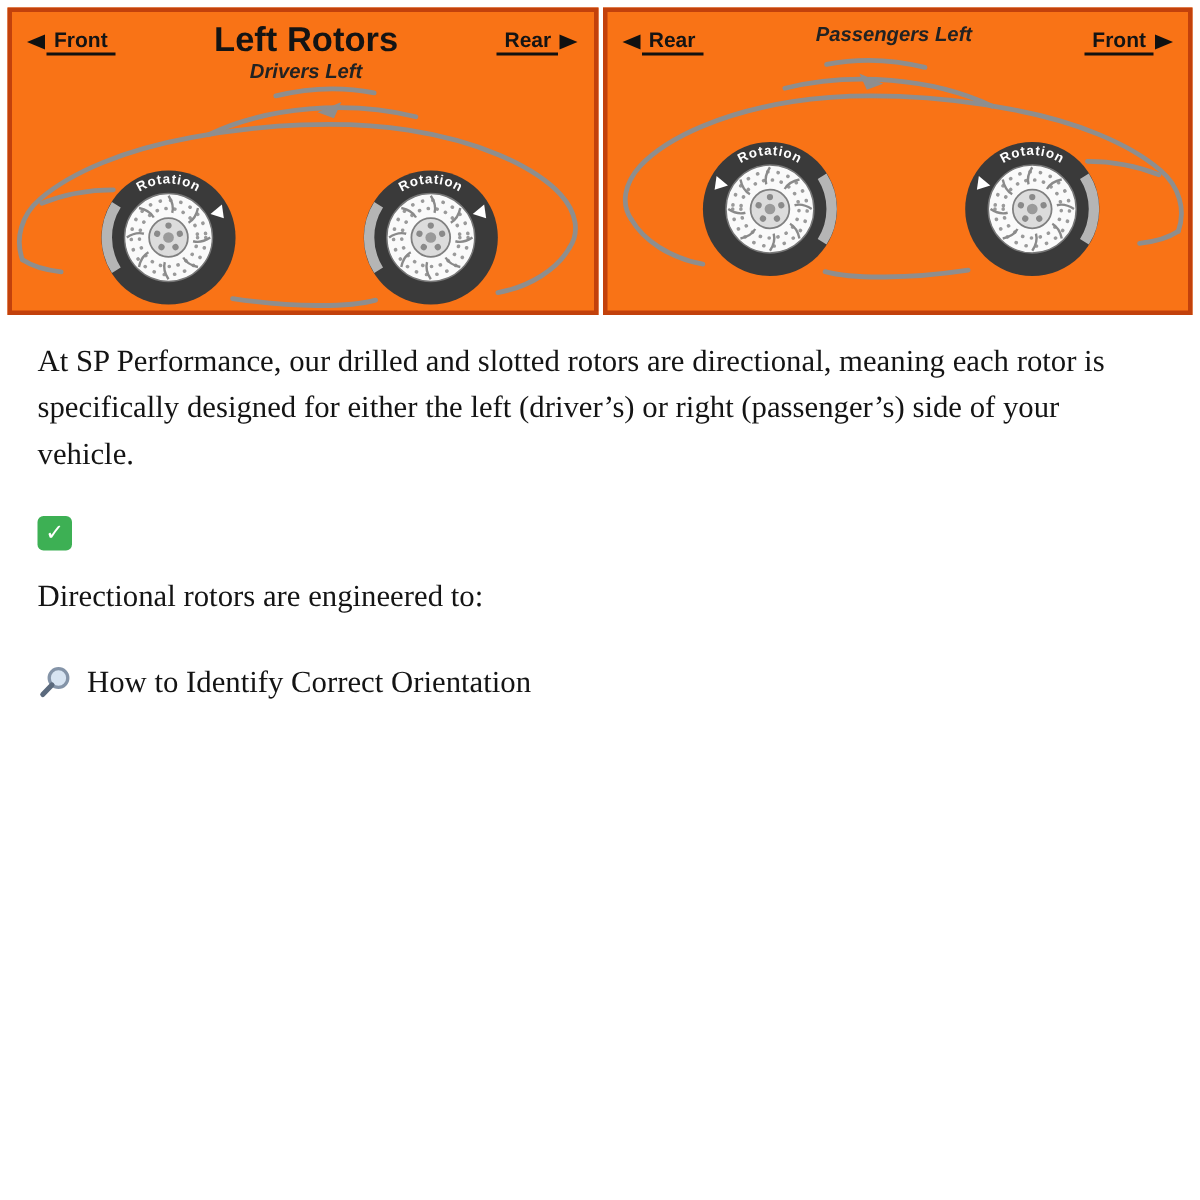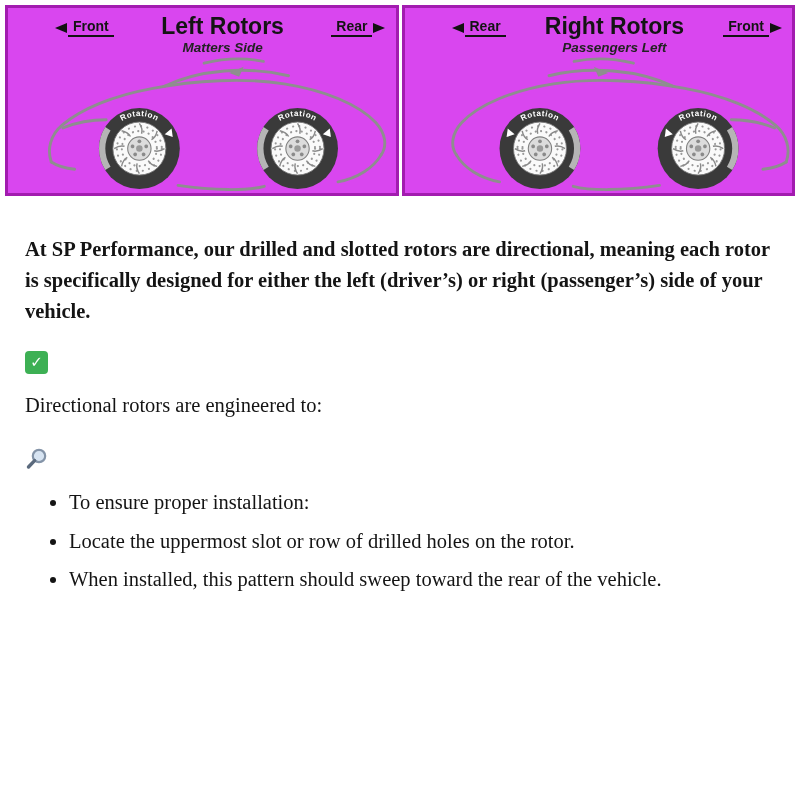--- a/index.html
+++ b/index.html
@@ -6,21 +6,21 @@
   body {
     width:800px; height:800px;
     background:#ffffff;
     color:#141414;
     font-family:"Liberation Serif", serif;
     overflow:hidden;
   }
 
   
   .diagram { display:flex; gap:3px; margin:5px 5px 0 5px; }
-  .panel { flex:1; border:3px solid #a21caf; background:#d946ef; overflow:hidden;padding-left:37px; }
+  .panel { flex:1; border:3px solid #c2410c; background:#f97316; overflow:hidden; }
   .panel-header {
     display:flex; justify-content:space-between; align-items:flex-start;
     padding:6px 10px 0 10px;
     font-family:"Liberation Sans", sans-serif;
   }
   .dir { display:flex; align-items:center; gap:1px; margin-top:4px; }
   .dir-label {
     font-weight:bold; font-size:14px;
     border-bottom:2.5px solid #111;
     padding:0 5px 1px 5px;
@@ -30,21 +30,21 @@
   .tri.right { border-left:12px solid #111; }
   .panel-titles { text-align:center; line-height:1.1; }
   .panel-title { font-size:23px; font-weight:bold;text-align:center; }
   .panel-subtitle { font-size:13.5px; font-weight:bold; font-style:italic; margin-top:2px; color:#222; }
   .car-svg { display:block; width:100%; height:auto; }
   .rot-label { font-family:"Liberation Sans", sans-serif; font-size:9px; font-weight:bold; fill:#ffffff; letter-spacing:.6px; }
   .rot-arrow { fill:#ffffff; }
 
   
   .content { padding:16px 25px 0 25px; font-size:20.5px; line-height:1.52; max-width:755px; }
-  .intro { margin:22px 0 20px 0;font-weight:bold; }
+  .intro { margin:0 0 20px 0; }
   .sec-heading {
     display:flex; align-items:center; gap:10px;
     font-size:21px; font-weight:bold;
     margin:24px 0 16px 0;
   }
   .sec-heading .check {
     width:23px; height:23px; flex:0 0 auto;
     background:#3db054; color:#fff; border-radius:4px;
     display:inline-flex; align-items:center; justify-content:center;
     font-size:15px; font-weight:bold;
@@ -106,21 +106,21 @@
 <div class="diagram">
 
   <div class="panel">
     <div class="panel-header">
       <div class="dir">
         <span class="tri left"></span>
         <span class="dir-label">Front</span>
       </div>
       <div class="panel-titles">
         <div class="panel-title">Left Rotors</div>
-        <div class="panel-subtitle">Matters Side</div>
+        <div class="panel-subtitle">Drivers Left</div>
       </div>
       <div class="dir">
         <span class="dir-label">Rear</span>
         <span class="tri right"></span>
       </div>
     </div>
     <svg class="car-svg" viewBox="0 0 390 152">
       <defs>
           <path id="rotArcL" d="M -28,-23 A 36.2,36.2 0 0 1 28,-23" fill="none"></path>
         </defs>
@@ -142,21 +142,20 @@
     </svg>
   </div>
 
   <div class="panel">
     <div class="panel-header">
       <div class="dir">
         <span class="tri left"></span>
         <span class="dir-label">Rear</span>
       </div>
       <div class="panel-titles">
-        <div class="panel-title">Right Rotors</div>
         <div class="panel-subtitle">Passengers Left</div>
       </div>
       <div class="dir">
         <span class="dir-label">Front</span>
         <span class="tri right"></span>
       </div>
     </div>
     <svg class="car-svg" viewBox="0 0 390 152">
       <defs>
           <path id="rotArcR" d="M -28,-23 A 36.2,36.2 0 0 1 28,-23" fill="none"></path>
@@ -189,22 +188,17 @@
   </div>
 
   <p class="lead">Directional rotors are engineered to:</p>
 
 
   <div class="sec-heading2">
     <svg width="24" height="24" viewBox="0 0 24 24">
       <circle cx="14" cy="9" r="6.2" fill="#d7e4f2" stroke="#8494a8" stroke-width="2.2"></circle>
       <line x1="9.6" y1="13.6" x2="3.5" y2="20" stroke="#5b6a7d" stroke-width="3.4" stroke-linecap="round"></line>
     </svg>
-  </div>
-
-  <ul class="blist">
-
-  <li>To ensure proper installation:</li>
-      <li>Locate the uppermost slot or row of drilled holes on the rotor.</li>
-      <li>When installed, this pattern should sweep toward the rear of the vehicle.</li>
-    </ul>
+    <span>How to Identify Correct Orientation</span>
+  </div>
+
 
 </div>
 
 </body></html>

